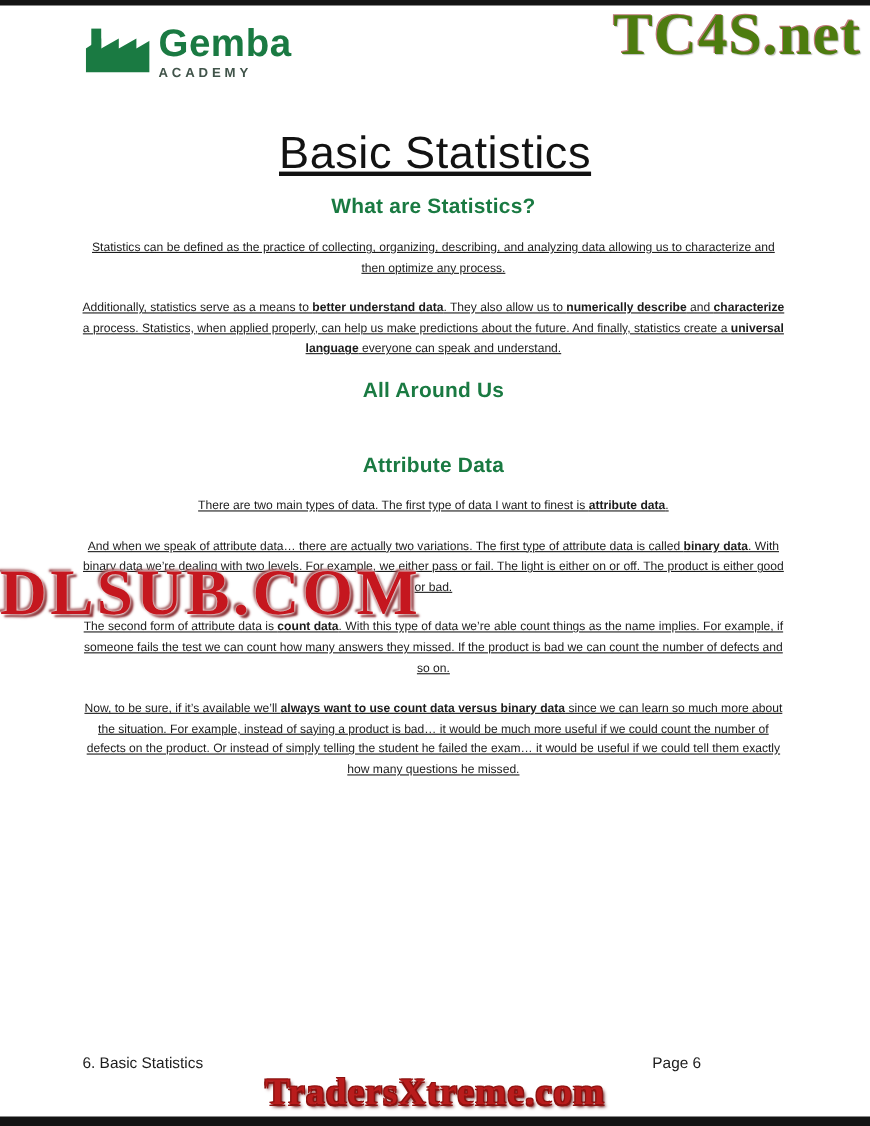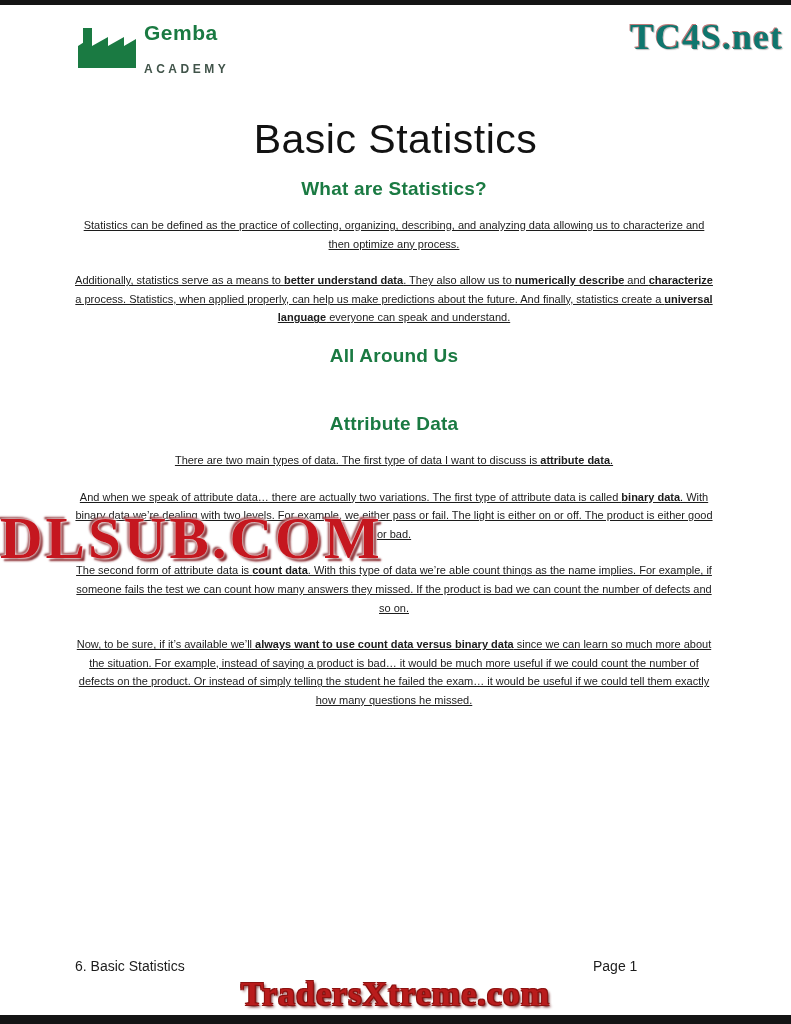--- a/index.html
+++ b/index.html
@@ -8,49 +8,49 @@
   .page {
     position:relative; width:791px; height:1024px; margin:0 auto;
     background:#ffffff; overflow:hidden;
   }
   .edge-bar { position:absolute; left:0; width:100%; background:#141414; z-index:6; }
   .edge-bar.top { top:0; height:5px; }
   .edge-bar.bottom { bottom:0; height:9px; }
 
   
   .wm-topright {
-    position:absolute; top:16px; right:8px; z-index:5;
+    position:absolute; top:0; right:8px; z-index:5;
     font-family:"Liberation Serif", serif; font-weight:bold;
-    font-size:36px; color:#0f766e; letter-spacing:1px;
+    font-size:54px; color:#4d7c0f; letter-spacing:1px;
     text-shadow:-1px -1px 0 #c07a7a, 1px 1px 1px #bdbdbd;
   }
   .wm-middle {
     position:absolute; top:504px; left:0; width:100%; text-align:left; z-index:5;
     font-family:"Liberation Serif", serif; font-weight:bold;
     font-size:59px; letter-spacing:3px; color:#c5171f;
     text-shadow:0 0 2px #ffffff, 0 0 5px #ffffff, 3px 3px 2px #7a0f14, -2px -2px 2px #7a0f14;
     pointer-events:none;
   }
   .wm-bottom {
     position:absolute; bottom:11px; left:0; width:100%; text-align:center; z-index:7;
     font-family:"Liberation Serif", serif; font-weight:bold;
     font-size:34px; color:#b91c1c; letter-spacing:1px;
     text-shadow:1px 1px 0 #8c1210, -1px -1px 0 #8c1210, 1px -1px 0 #8c1210, -1px 1px 0 #8c1210, 2px 2px 3px #5e0b0b;
   }
 
   
   .logo { position:absolute; top:22px; left:78px; display:flex; align-items:center; gap:8px; }
   .logo-text { display:flex; flex-direction:column; line-height:1; }
-  .logo-name { font-size:21px; font-weight:bold; color:#1a7a42; letter-spacing:0.5px; }
-  .logo-sub { font-size:12px; font-weight:bold; color:#41544a; letter-spacing:3.5px; margin-top:20px; }
+  .logo-name { font-size:35px; font-weight:bold; color:#1a7a42; letter-spacing:0.5px; }
+  .logo-sub { font-size:12px; font-weight:bold; color:#41544a; letter-spacing:3.5px; margin-top:3px; }
 
   
   .doc-title {
     position:absolute; top:116px; left:0; width:100%; text-align:center;
-    font-size:41px; font-weight:normal; color:#121212; letter-spacing:0.5px;
+    font-size:41px; font-weight:normal; color:#121212; letter-spacing:0.5px;text-decoration:underline;
   }
   .content { position:absolute; top:178px; left:75px; right:78px; color:#1c1c1c;text-align:center; }
   .section-heading {
     font-size:19px; font-weight:bold; color:#1a7a42;
     margin:18px 0 13px 0; letter-spacing:0.2px;
   }
   section:first-child .section-heading { margin-top:0; }
   section.gap-before .section-heading { margin-top:46px; }
   .content p { font-size:11px; line-height:18.6px; margin:16px 0 18px 0;text-decoration:underline; }
   .content p strong { font-weight:bold; }
@@ -88,31 +88,31 @@
       <section>
         <h2 class="section-heading">What are Statistics?</h2>
         <p><span>Statistics can be defined as the practice of collecting, organizing, describing, and analyzing data allowing us to characterize and then optimize any process.</span></p>
         <p><span>Additionally, statistics serve as a means to </span><strong>better understand data</strong><span>.  They also allow us to </span><strong>numerically describe</strong><span> and </span><strong>characterize</strong><span> a process.  Statistics, when applied properly, can help us make predictions about the future.  And finally, statistics create a </span><strong>universal language</strong><span> everyone can speak and understand.</span></p>
       </section>
       <section>
         <h2 class="section-heading">All Around Us</h2>
       </section>
       <section class="gap-before">
         <h2 class="section-heading">Attribute Data</h2>
-        <p><span>There are two main types of data.  The first type of data I want to discuss is </span><strong>attribute data</strong><span>.</span></p>
+        <p><span>There are two main types of data.  The first type of data I want to finest is </span><strong>attribute data</strong><span>.</span></p>
         <p><span>And when we speak of attribute data… there are actually two variations.  The first type of attribute data is called </span><strong>binary data</strong><span>.  With binary data we’re dealing with two levels.  For example, we either pass or fail.  The light is either on or off.  The product is either good or bad.</span></p>
         <p><span>The second form of attribute data is </span><strong>count data</strong><span>.  With this type of data we’re able count things as the name implies.  For example, if someone fails the test we can count how many answers they missed.  If the product is bad we can count the number of defects and so on.</span></p>
         <p><span>Now, to be sure, if it’s available we’ll </span><strong>always want to use count data versus binary data</strong><span> since we can learn so much more about the situation.  For example, instead of saying a product is bad… it would be much more useful if we could count the number of defects on the product.  Or instead of simply telling the student he failed the exam… it would be useful if we could tell them exactly how many questions he missed.</span></p>
       </section>
     </div>
 
   <div class="wm-middle">DLSUB.COM</div>
 
   <div class="footer">
     <span class="fl">6. Basic Statistics</span>
-    <span class="fr">Page 1</span>
+    <span class="fr">Page 6</span>
   </div>
 
   <div class="wm-bottom">TradersXtreme.com</div>
 
   <div class="edge-bar bottom"></div>
 
 </div>
 
 </body></html>

